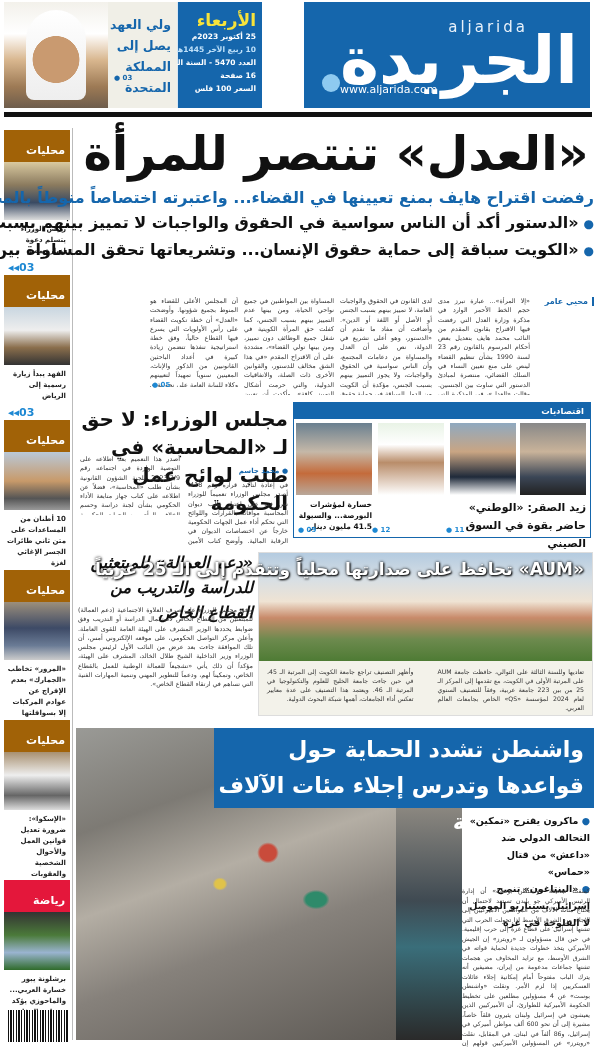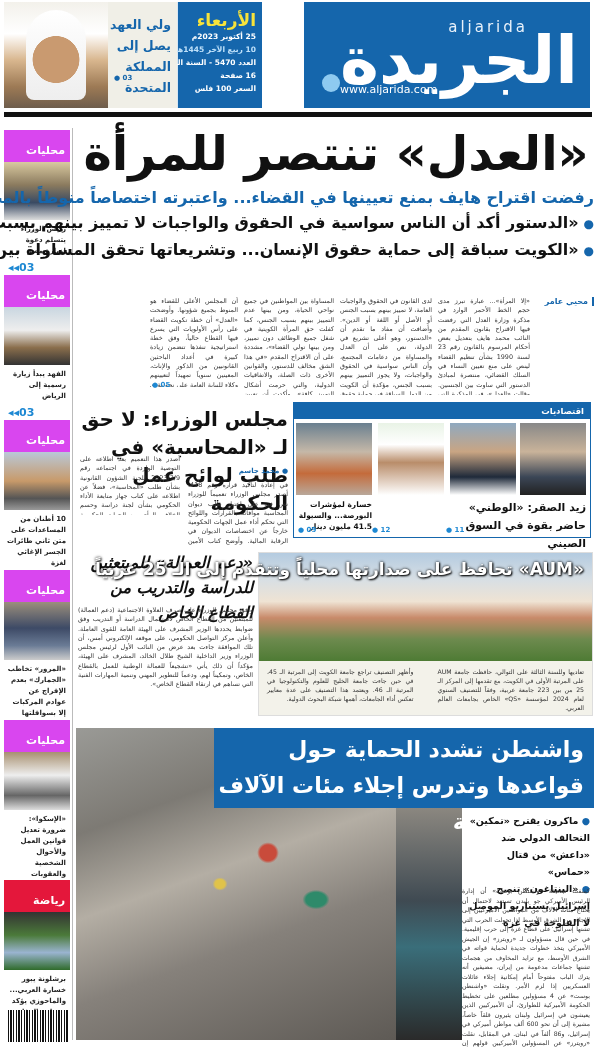--- a/index.html
+++ b/index.html
@@ -20,21 +20,21 @@
   .mh-teaser { position: absolute; left: 0; top: 0; width: 173px; height: 106px; background: #f0efe7; }
   .mh-teaser .photo { position: absolute; left: 0; top: 0; width: 104px; height: 106px; background: linear-gradient(180deg,#f3f1eb 0%,#ffffff 30%,#d8b68e 55%,#9d7a55 80%,#6e5d4c 100%); }
   .mh-teaser .photo .head { position: absolute; left: 22px; top: 8px; width: 60px; height: 90px; border-radius: 30px 30px 8px 8px; background: radial-gradient(circle at 50% 55%, #c99a70 0 40%, transparent 41%), linear-gradient(#ffffff,#eeeeee); }
   .mh-teaser .txt { position: absolute; right: 6px; top: 12px; width: 68px; text-align: right; color: #1566ac; font-weight: bold; font-size: 12.5px; line-height: 21px; }
   .mh-teaser .pg { position: absolute; left: 110px; top: 72px; font-size: 7px; color: #1566ac; font-weight: bold; direction: ltr; }
   .rule-black { position: absolute; left: 4px; top: 112px; width: 588px; height: 5px; background: #111; }
 
   
   .sidebar { position: absolute; left: 4px; top: 130px; width: 66px; }
   .sb-item { position: absolute; left: 0; width: 66px; }
-  .sb-tag { height: 32px; background: #d946ef; color: #fff; font-weight: bold; font-size: 11px; text-align: right; padding: 14px 5px 0 0; }
+  .sb-tag { height: 32px; background: #a16207; color: #fff; font-weight: bold; font-size: 11px; text-align: right; padding: 14px 5px 0 0; }
   .sb-tag.sport { background: #e4173b; }
   .sb-photo { height: 58px; }
   .sb-cap { font-size: 7px; line-height: 11px; font-weight: bold; text-align: right; padding: 4px 4px 0 2px; color: #222; }
   .sb-pg { font-size: 11px; font-weight: bold; color: #1d88d3; direction: ltr; text-align: left; padding-left: 4px; margin-top: 4px; }
   .sb-pg.sport { color: #e4173b; }
   .sidebar-divider { position: absolute; left: 72px; top: 128px; width: 1px; height: 912px; background: #bbb; }
   .barcode { position: absolute; left: 8px; top: 1010px; width: 60px; height: 32px; background: repeating-linear-gradient(90deg,#111 0 1px,#fff 1px 2px,#111 2px 4px,#fff 4px 5px,#111 5px 6px,#fff 6px 8px); }
 
   
   .main { position: absolute; left: 78px; top: 122px; width: 516px; }

